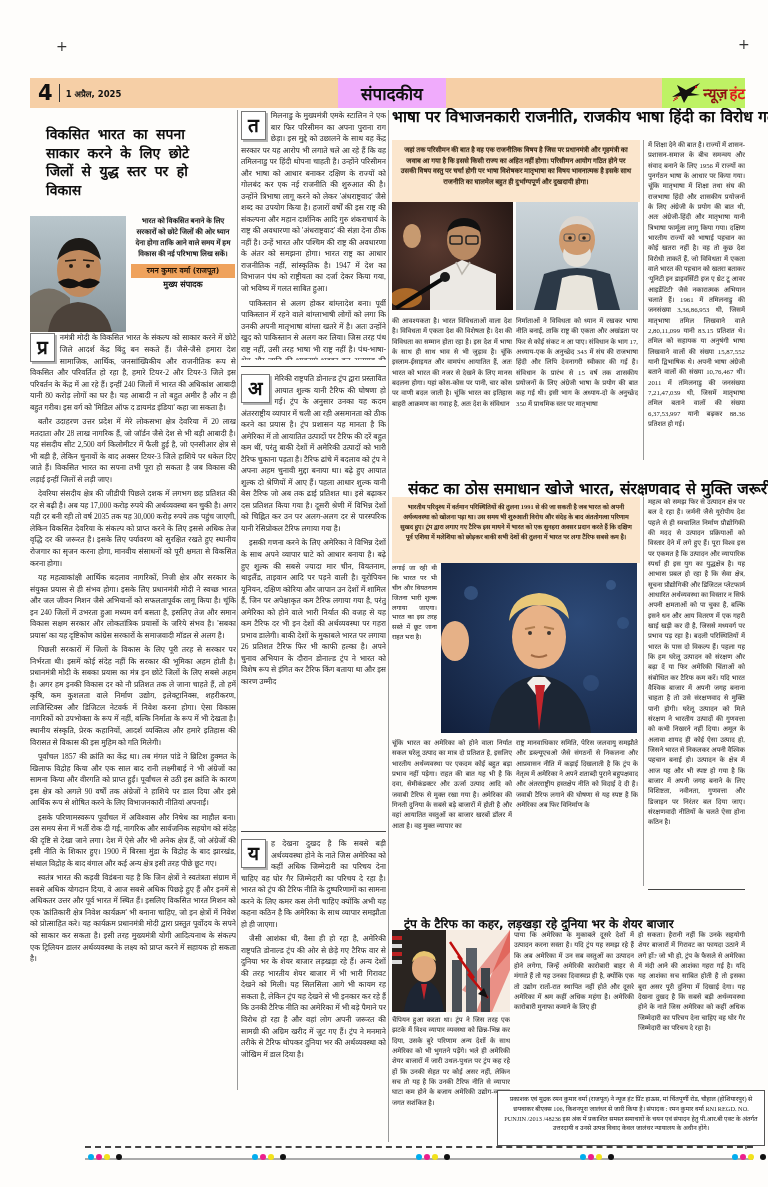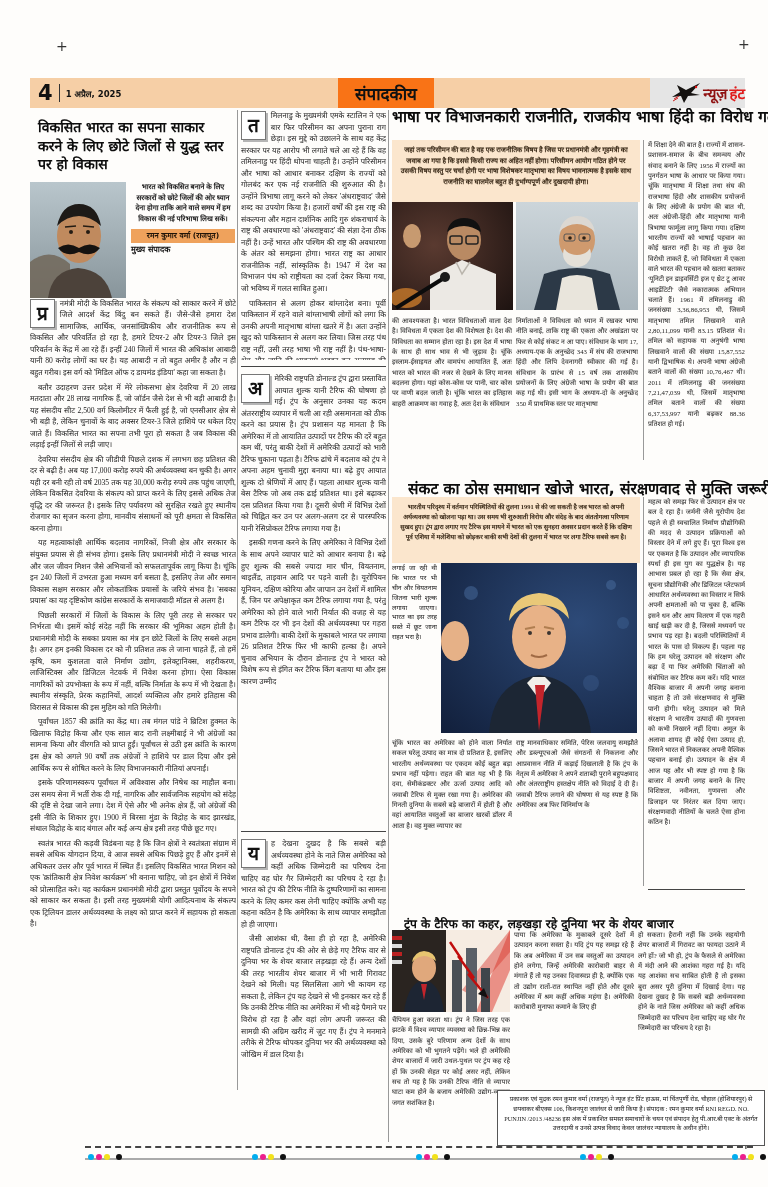--- a/index.html
+++ b/index.html
@@ -6,38 +6,38 @@
   .page{position:relative;width:768px;height:1187px;background:#fefdfb;overflow:hidden;
         font-family:"Liberation Serif","DejaVu Serif",serif;color:#1b1b1b;}
   .abs{position:absolute;}
   .crop{position:absolute;font:400 14px "DejaVu Sans",sans-serif;color:#333;}
   
   .masthead{left:30px;top:78px;width:715px;height:30px;display:flex;align-items:stretch;}
   .mh-left{width:300px;background:#f6cfa6;display:flex;align-items:center;padding-left:8px;}
   .pgnum{font:800 21px "DejaVu Sans",sans-serif;color:#111;}
   .mh-sep{width:1px;height:18px;background:#333;margin:0 6px;}
   .mh-date{font:700 8.5px "DejaVu Sans",sans-serif;color:#111;}
-  .mh-title{width:96px;background:#f97316;display:flex;align-items:center;justify-content:center;
+  .mh-title{width:108px;background:#f0abfc;display:flex;align-items:center;justify-content:center;
             font:800 17px "DejaVu Sans",sans-serif;color:#111;}
   .mh-bar{width:216px;background:#f6cfa6;}
-  .mh-logo{flex:1;background:#e5e5e5;display:flex;align-items:center;justify-content:flex-end;gap:2px;}
+  .mh-logo{flex:1;background:#bef264;display:flex;align-items:center;justify-content:flex-end;gap:2px;}
   .brand1{font:800 15px "DejaVu Sans",sans-serif;color:#8f1111;}
   .brand2{font:800 15px "DejaVu Sans",sans-serif;color:#e01c1c;}
   
   .vrule{position:absolute;width:1px;background:#999;}
   .hrule{border:0;border-top:1px solid #444;margin:6px 0;}
   
   .col-left{left:30px;top:110px;width:206px;height:980px;overflow:hidden;}
   .l-head{font:800 14px/1.33 "DejaVu Sans",sans-serif;color:#0d0d0d;}
   .photorow{display:flex;gap:5px;margin-top:6px;}
   .authorbox{width:104px;display:flex;flex-direction:column;}
   .intro{font:700 7.2px/1.5 "Liberation Serif",serif;text-align:center;color:#222;}
   .authorbar{margin-top:4px;background:#efa25c;font:800 7.6px/1.6 "DejaVu Sans",sans-serif;
              text-align:center;color:#201408;padding:1px 0;}
-  .role{font:800 8px/1.8 "DejaVu Sans",sans-serif;text-align:left;color:#111;}
+  .role{font:800 8px/1.8 "DejaVu Sans",sans-serif;text-align:center;color:#111;}
   .body-t{font:400 7.6px/1.52 "Liberation Serif",serif;text-align:justify;}
   .body-t p{margin:0 0 3px 0;text-indent:8px;}
   .body-t p.first{text-indent:0;}
   .dropcap{float:left;background:#fff;border:1px solid #777;box-shadow:2px 2px 0 #b5b5b5;
            font:800 19px/1.1 "DejaVu Sans",sans-serif;padding:3px 6px;margin:1px 5px 1px 0;color:#111;}
   
   .col-mid{left:241px;top:110px;width:145px;height:1034px;overflow:hidden;}
   .m-art{overflow:hidden;}
   
   .bighead{font:800 15.5px/1.2 "DejaVu Sans",sans-serif;color:#0c0c0c;white-space:nowrap;overflow:hidden;}
@@ -76,21 +76,21 @@
         <path d="M1,15 L9,10 L6,3 L15,8 L29,1 L20,11 L29,13 L17,14 L13,21 L10,14 Z" fill="#151210"></path>
         <circle cx="25" cy="5" r="1.2" fill="#d11"></circle>
         <path d="M3,17 L8,14 M2,19 L7,16" stroke="#c22" stroke-width="1"></path>
       </svg>
       <span class="brand1">न्यूज़</span>
       <span class="brand2">हंट</span>
     </div>
   </header>
 
   <section class="abs col-left">
-    <h1 class="l-head" style="margin:8px;">विकसित भारत का सपना साकार करने के लिए छोटे जिलों से युद्ध स्तर पर हो विकास</h1>
+    <h1 class="l-head" style="margin:16px;font-family:Liberation Mono, monospace;">विकसित भारत का सपना साकार करने के लिए छोटे जिलों से युद्ध स्तर पर हो विकास</h1>
     <div class="photorow">
       <svg width="96" height="116" viewBox="0 0 96 116">
         <defs>
           <linearGradient id="skyg" x1="0" y1="0" x2="0" y2="1">
             <stop offset="0" stop-color="#b9c6cc"></stop>
               <stop offset="1" stop-color="#88959b"></stop>
           </linearGradient>
         </defs>
         <rect width="96" height="116" fill="url(#skyg)"></rect>
         <path d="M0,80 Q20,64 40,82 L40,116 L0,116 Z" fill="#6e6354" opacity="0.8"></path>

